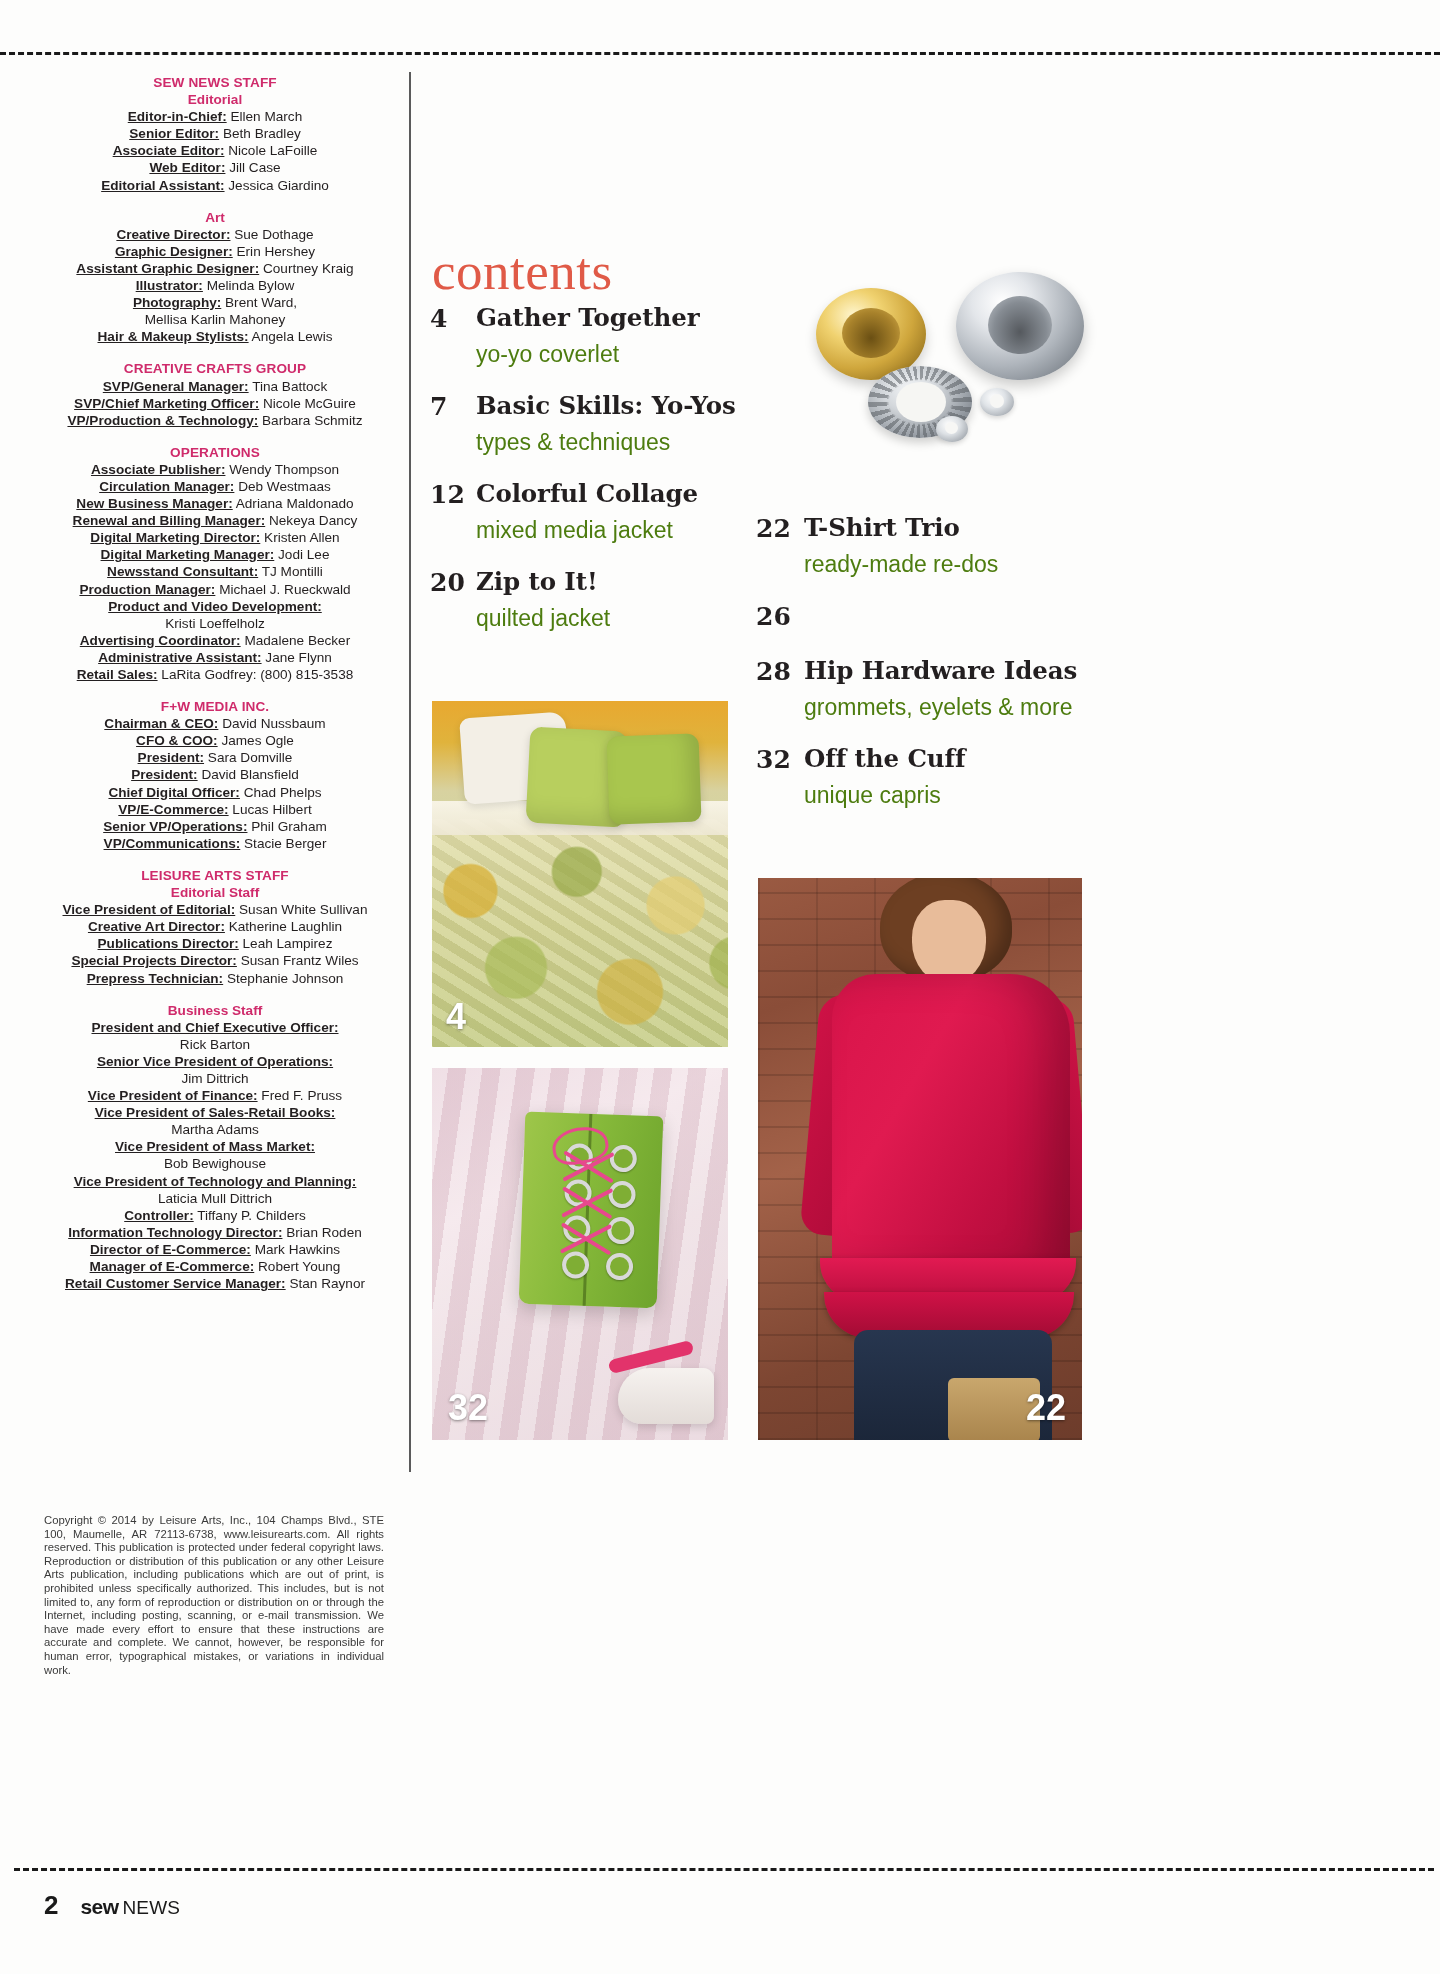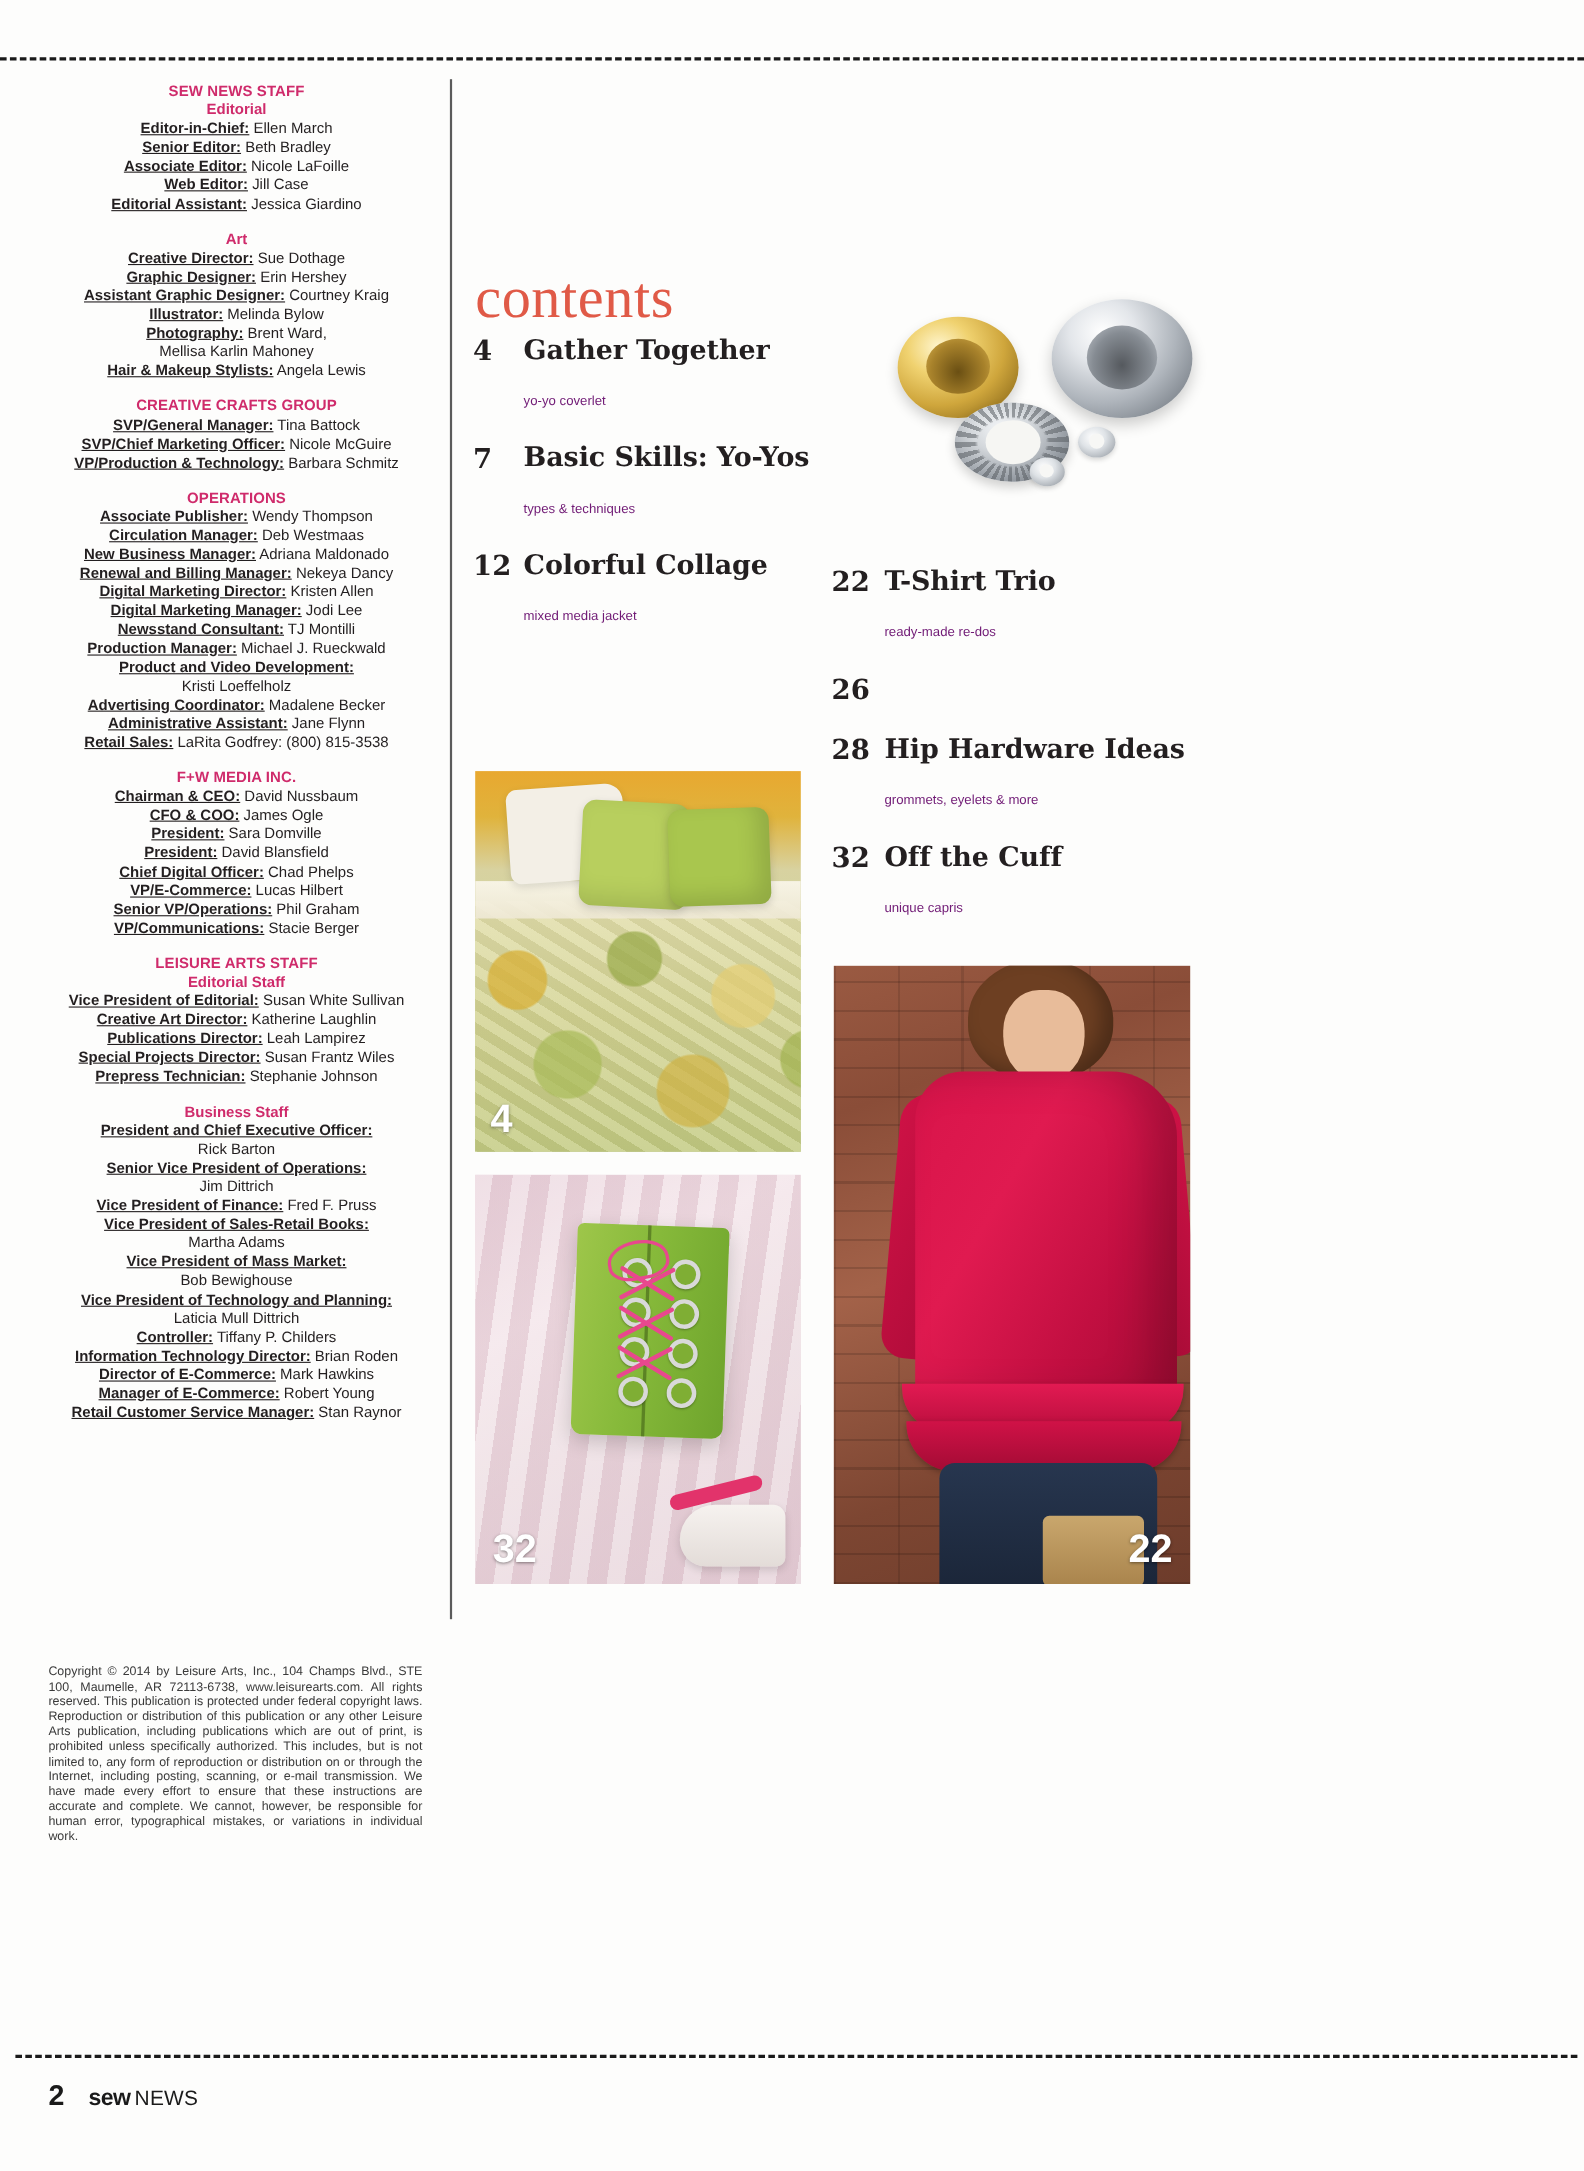--- a/index.html
+++ b/index.html
@@ -99,24 +99,24 @@
     font-family:"DejaVu Serif", serif;
     font-weight:bold;
     font-size:24.5px;
     line-height:28px;
     color:#231f20;
     letter-spacing:-0.1px;
     white-space:nowrap;
   }
   .toc-sub{
     font-family:"Liberation Sans", sans-serif;
-    font-size:12px;
+    font-size:23px;
     line-height:24px;
-    color:#701a75;
-    margin-top:20px;
+    color:#4d7c0f;
+    margin-top:10px;
     white-space:nowrap;
   }
 
   
   .photo{
     position:absolute;
     overflow:hidden;
   }
   .badge{
     position:absolute;
@@ -335,20 +335,27 @@
           <div class="toc-sub">types &amp; techniques</div>
         </div>
       </div>
       <div class="toc-item">
         <div class="toc-num">12</div>
         <div class="toc-body">
           <div class="toc-head">Colorful Collage</div>
           <div class="toc-sub">mixed media jacket</div>
         </div>
       </div>
+      <div class="toc-item">
+        <div class="toc-num">20</div>
+        <div class="toc-body">
+          <div class="toc-head">Zip to It!</div>
+          <div class="toc-sub">quilted jacket</div>
+        </div>
+      </div>
     </div>
 
   <div class="toc right toc-right-col" id="toc-right">
       <div class="toc-item">
         <div class="toc-num">22</div>
         <div class="toc-body">
           <div class="toc-head">T-Shirt Trio</div>
           <div class="toc-sub">ready-made re-dos</div>
         </div>
       </div>

